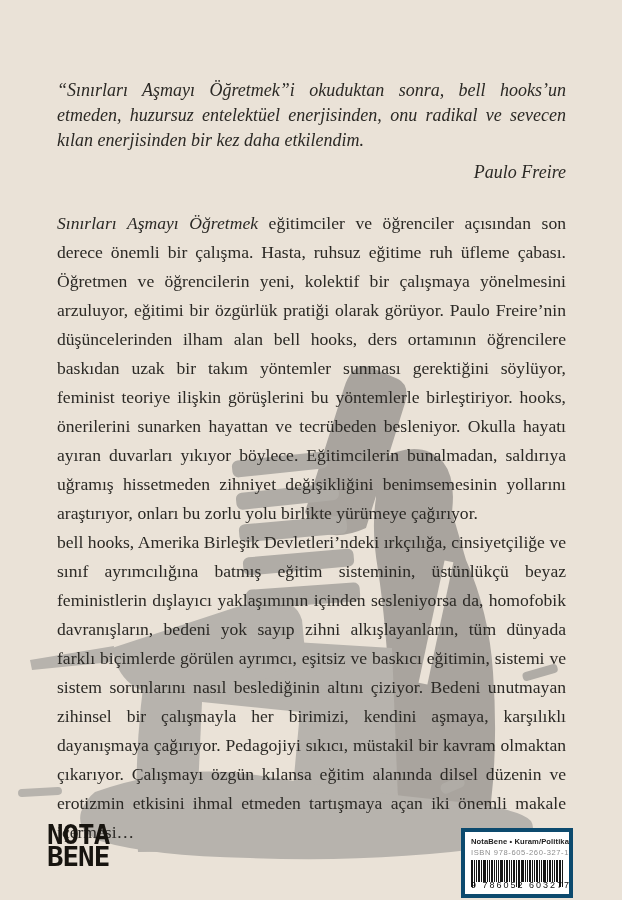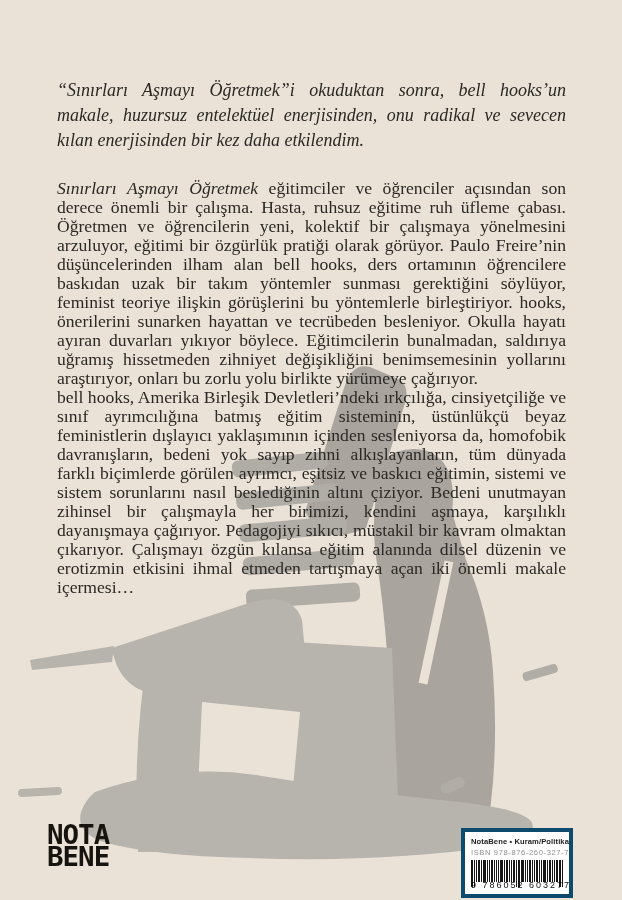--- a/index.html
+++ b/index.html
@@ -13,21 +13,21 @@
   body{width:622px;height:900px;overflow:hidden;font-family:"Liberation Serif",serif;}
   .page{position:relative;width:622px;height:900px;background:var(--bg);overflow:hidden;}
   .silhouette{position:absolute;left:0;top:0;width:622px;height:900px;z-index:0;}
   .sil-light{fill:var(--sil-light);}
   .sil-mid{fill:var(--sil-mid);}
   .sil-dark{fill:var(--sil-dark);}
   .sil-cut{fill:var(--bg);}
   .content{position:absolute;left:57px;right:56px;top:78px;z-index:1;color:var(--ink);}
   .quote{font-style:italic;font-size:18px;line-height:25px;text-align:justify;margin:0;}
   .attribution{font-style:italic;font-size:18px;text-align:right;margin:9px 0 0 0;}
-  .para{font-size:17.6px;line-height:19px;text-align:justify;margin:0;}
+  .para{font-size:17.6px;line-height:29px;text-align:justify;margin:0;}
   .para.p1{margin-top:26px;}
   .para.p2{}
   .lead-italic{font-style:italic;}
   .logo{position:absolute;left:47px;top:824px;z-index:2;color:#17140f;
         font-family:"DejaVu Sans Mono",monospace;font-weight:bold;font-size:27px;
         line-height:0.82;letter-spacing:-1px;transform:scaleX(1.02);transform-origin:left top;}
   .logo div{white-space:nowrap;}
   .barcode-box{position:absolute;left:461px;top:828px;width:112px;height:70px;z-index:2;
         background:#ffffff;border:4px solid #0c4a6e;box-sizing:border-box;
         padding:5px 6px 2px 6px;font-family:"Liberation Sans",sans-serif;}
@@ -71,33 +71,34 @@
     <rect class="sil-cut" x="432" y="560" width="9" height="125" transform="rotate(12 436 620)"></rect>
 
     <path class="sil-light" d="M95,792 Q180,762 262,776 Q360,792 450,801 Q520,808 531,821 Q541,838 500,846 Q380,863 250,858 Q150,856 100,841 Q76,831 81,812 Q86,799 95,792 Z"></path>
 
     <rect class="sil-mid" x="522" y="668" width="36" height="9" rx="4" transform="rotate(-16 540 672)"></rect>
     <rect class="sil-mid" x="440" y="780" width="25" height="11" rx="5" transform="rotate(-24 452 785)"></rect>
     <rect class="sil-light" x="18" y="788" width="44" height="8" rx="4" transform="rotate(-3 40 792)"></rect>
   </svg>
 
   <div class="content">
-    <p class="quote">“Sınırları Aşmayı Öğretmek”i okuduktan sonra, bell hooks’un makale, huzursuz entelektüel enerjisinden, onu radikal ve sevecen kılan enerjisinden bir kez daha etkilendim.</p>
+    <p class="quote">“Sınırları Aşmayı Öğretmek”i okuduktan sonra, bell hooks’un etmeden, huzursuz entelektüel enerjisinden, onu radikal ve sevecen kılan enerjisinden bir kez daha etkilendim.</p>
+    <p class="attribution">Paulo Freire</p>
     <p class="para p1"><span class="lead-italic">Sınırları Aşmayı Öğretmek</span><span> eğitimciler ve öğrenciler açısından son derece önemli bir çalışma. Hasta, ruhsuz eğitime ruh üfleme çabası. Öğretmen ve öğrencilerin yeni, kolektif bir çalışmaya yönelmesini arzuluyor, eğitimi bir özgürlük pratiği olarak görüyor. Paulo Freire’nin düşüncelerinden ilham alan bell hooks, ders ortamının öğrencilere baskıdan uzak bir takım yöntemler sunması gerektiğini söylüyor, feminist teoriye ilişkin görüşlerini bu yöntemlerle birleştiriyor. hooks, önerilerini sunarken hayattan ve tecrübeden besleniyor. Okulla hayatı ayıran duvarları yıkıyor böylece. Eğitimcilerin bunalmadan, saldırıya uğramış hissetmeden zihniyet değişikliğini benimsemesinin yollarını araştırıyor, onları bu zorlu yolu birlikte yürümeye çağırıyor.</span></p>
     <p class="para p2">bell hooks, Amerika Birleşik Devletleri’ndeki ırkçılığa, cinsiyetçiliğe ve sınıf ayrımcılığına batmış eğitim sisteminin, üstünlükçü beyaz feministlerin dışlayıcı yaklaşımının içinden sesleniyorsa da, homofobik davranışların, bedeni yok sayıp zihni alkışlayanların, tüm dünyada farklı biçimlerde görülen ayrımcı, eşitsiz ve baskıcı eğitimin, sistemi ve sistem sorunlarını nasıl beslediğinin altını çiziyor. Bedeni unutmayan zihinsel bir çalışmayla her birimizi, kendini aşmaya, karşılıklı dayanışmaya çağırıyor. Pedagojiyi sıkıcı, müstakil bir kavram olmaktan çıkarıyor. Çalışmayı özgün kılansa eğitim alanında dilsel düzenin ve erotizmin etkisini ihmal etmeden tartışmaya açan iki önemli makale içermesi…</p>
   </div>
 
   <div class="logo">
     <div>NOTA</div>
     <div>BENE</div>
   </div>
 
   <div class="barcode-box">
     <div class="bc-line1">NotaBene • Kuram/Politika</div>
-    <div class="bc-line2">ISBN 978-876-260-327-7</div>
+    <div class="bc-line2">ISBN 978-605-260-327-1</div>
     <div class="bars" id="bars">
         <div class="bar guard" style="width: 2px;"></div>
         <div class="gap" style="width: 1px;"></div>
         <div class="bar guard" style="width: 1px;"></div>
         <div class="gap" style="width: 1px;"></div>
         <div class="bar" style="width: 1px;"></div>
         <div class="gap" style="width: 1px;"></div>
         <div class="bar" style="width: 2px;"></div>
         <div class="gap" style="width: 1px;"></div>
         <div class="bar" style="width: 1px;"></div>

